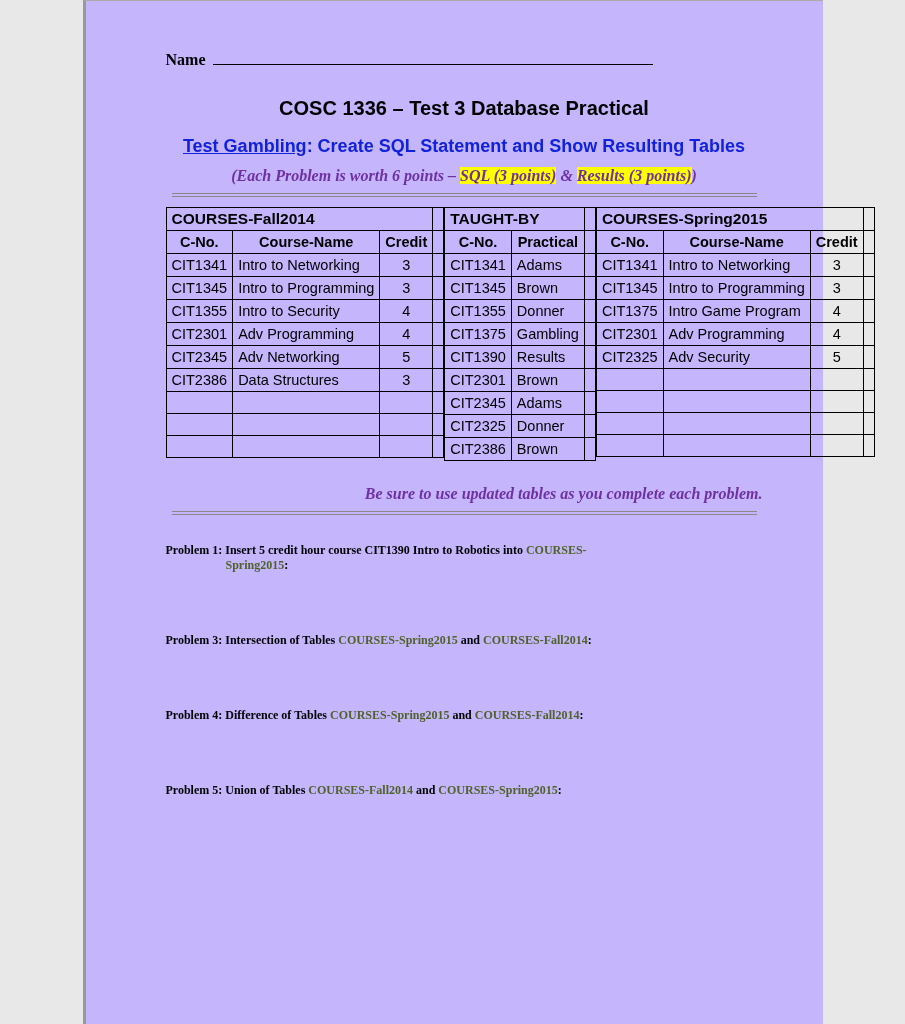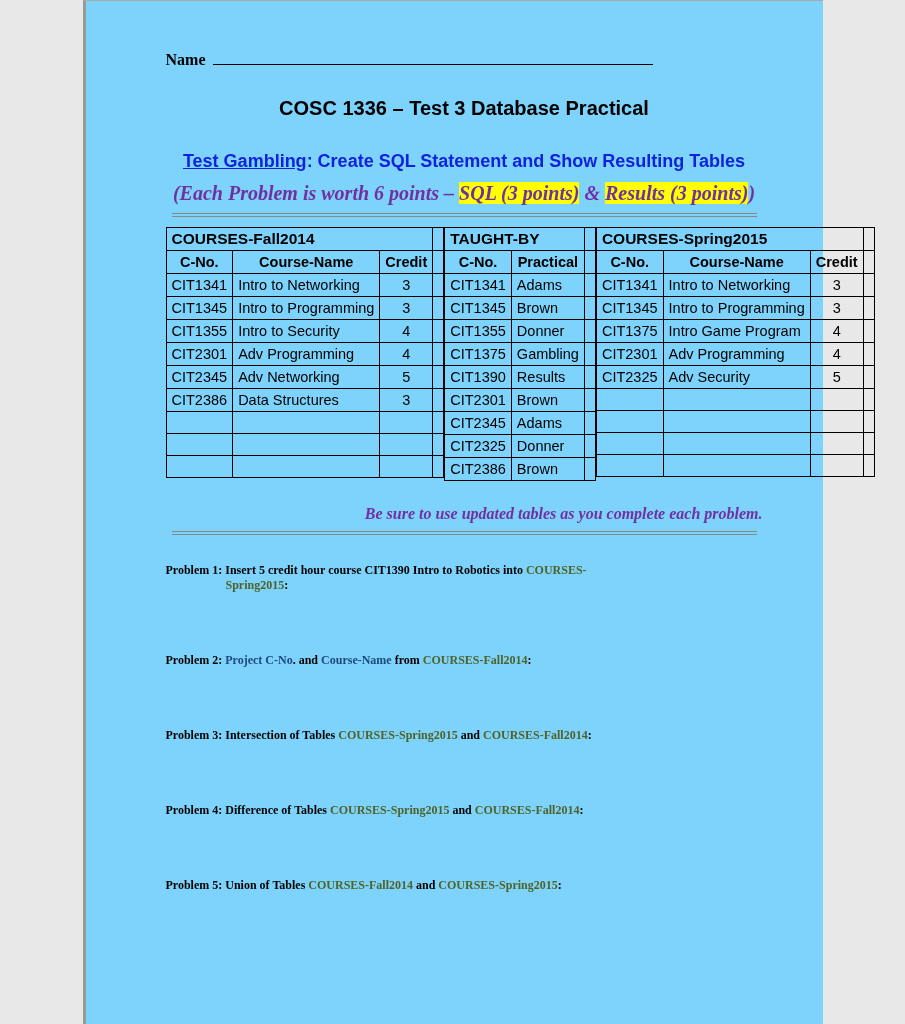--- a/index.html
+++ b/index.html
@@ -4,21 +4,21 @@
 <style>
   * { box-sizing: border-box; }
   body {
     margin: 0;
     background: #e8e8e8;
     font-family: "Times New Roman", Times, serif;
     display: flex;
     justify-content: center;
   }
   .page {
-    background: #7dd3fc;
+    background: #c4b5fd;
     width: 740px;
     min-height: 1024px;
     padding: 50px 60px 60px 80px;
     border-left: 3px solid #999;
     border-top: 1px solid #aaa;
   }
   .name-row {
     font-size: 16px;
     font-weight: bold;
     margin-bottom: 28px;
@@ -28,36 +28,36 @@
     border-bottom: 1.5px solid #000;
     width: 440px;
     vertical-align: baseline;
     margin-left: 4px;
   }
   .main-title {
     text-align: center;
     font-family: Arial, Helvetica, sans-serif;
     font-weight: bold;
     font-size: 20px;
-    margin-bottom: 31px;
+    margin-bottom: 16px;
   }
   .objective {
     text-align: center;
     font-family: Arial, Helvetica, sans-serif;
     font-weight: bold;
     font-size: 18px;
     color: #1122dd;
     margin-bottom: 10px;
   }
   .objective .ul { text-decoration: underline; }
   .scoring {
     text-align: center;
     font-style: italic;
     font-weight: bold;
-    font-size: 20px;
+    font-size: 16px;
     color: #7030a0;
     margin-bottom: 8px;
   }
   .hl { background: #ffff00; }
   hr.double {
     border: none;
     border-top: 4px double #888;
     margin: 4px 6px 10px 6px;
   }
   hr.double2 {
@@ -347,23 +347,20 @@
           </tr>
     </tbody>
       </table>
   </div>
 
   <div class="note">Be sure to use updated tables as you complete each problem.</div>
   <hr class="double2">
 
   <div class="problem"><span>Problem 1: Insert 5 credit hour course CIT1390 Intro to Robotics into </span><span class="olive">COURSES-</span><span class="indent"><span class="olive">Spring2015</span><span>:</span></span></div>
 
-  <div class="problem">
-    <span>Problem 2:  </span><span class="blue2">Project C-No</span><span>. and </span><span class="blue2">Course-Name</span><span> from </span><span class="olive">COURSES-Fall2014</span><span>:</span>
-  </div>
 
   <div class="problem">
     <span>Problem 3:  Intersection of Tables </span><span class="olive">COURSES-Spring2015</span><span> and </span><span class="olive">COURSES-Fall2014</span><span>:</span>
   </div>
 
   <div class="problem">
     <span>Problem 4:  Difference of Tables </span><span class="olive">COURSES-Spring2015</span><span> and </span><span class="olive">COURSES-Fall2014</span><span>:</span>
   </div>
 
   <div class="problem" style="margin-bottom:20px;margin-top:16px;">

